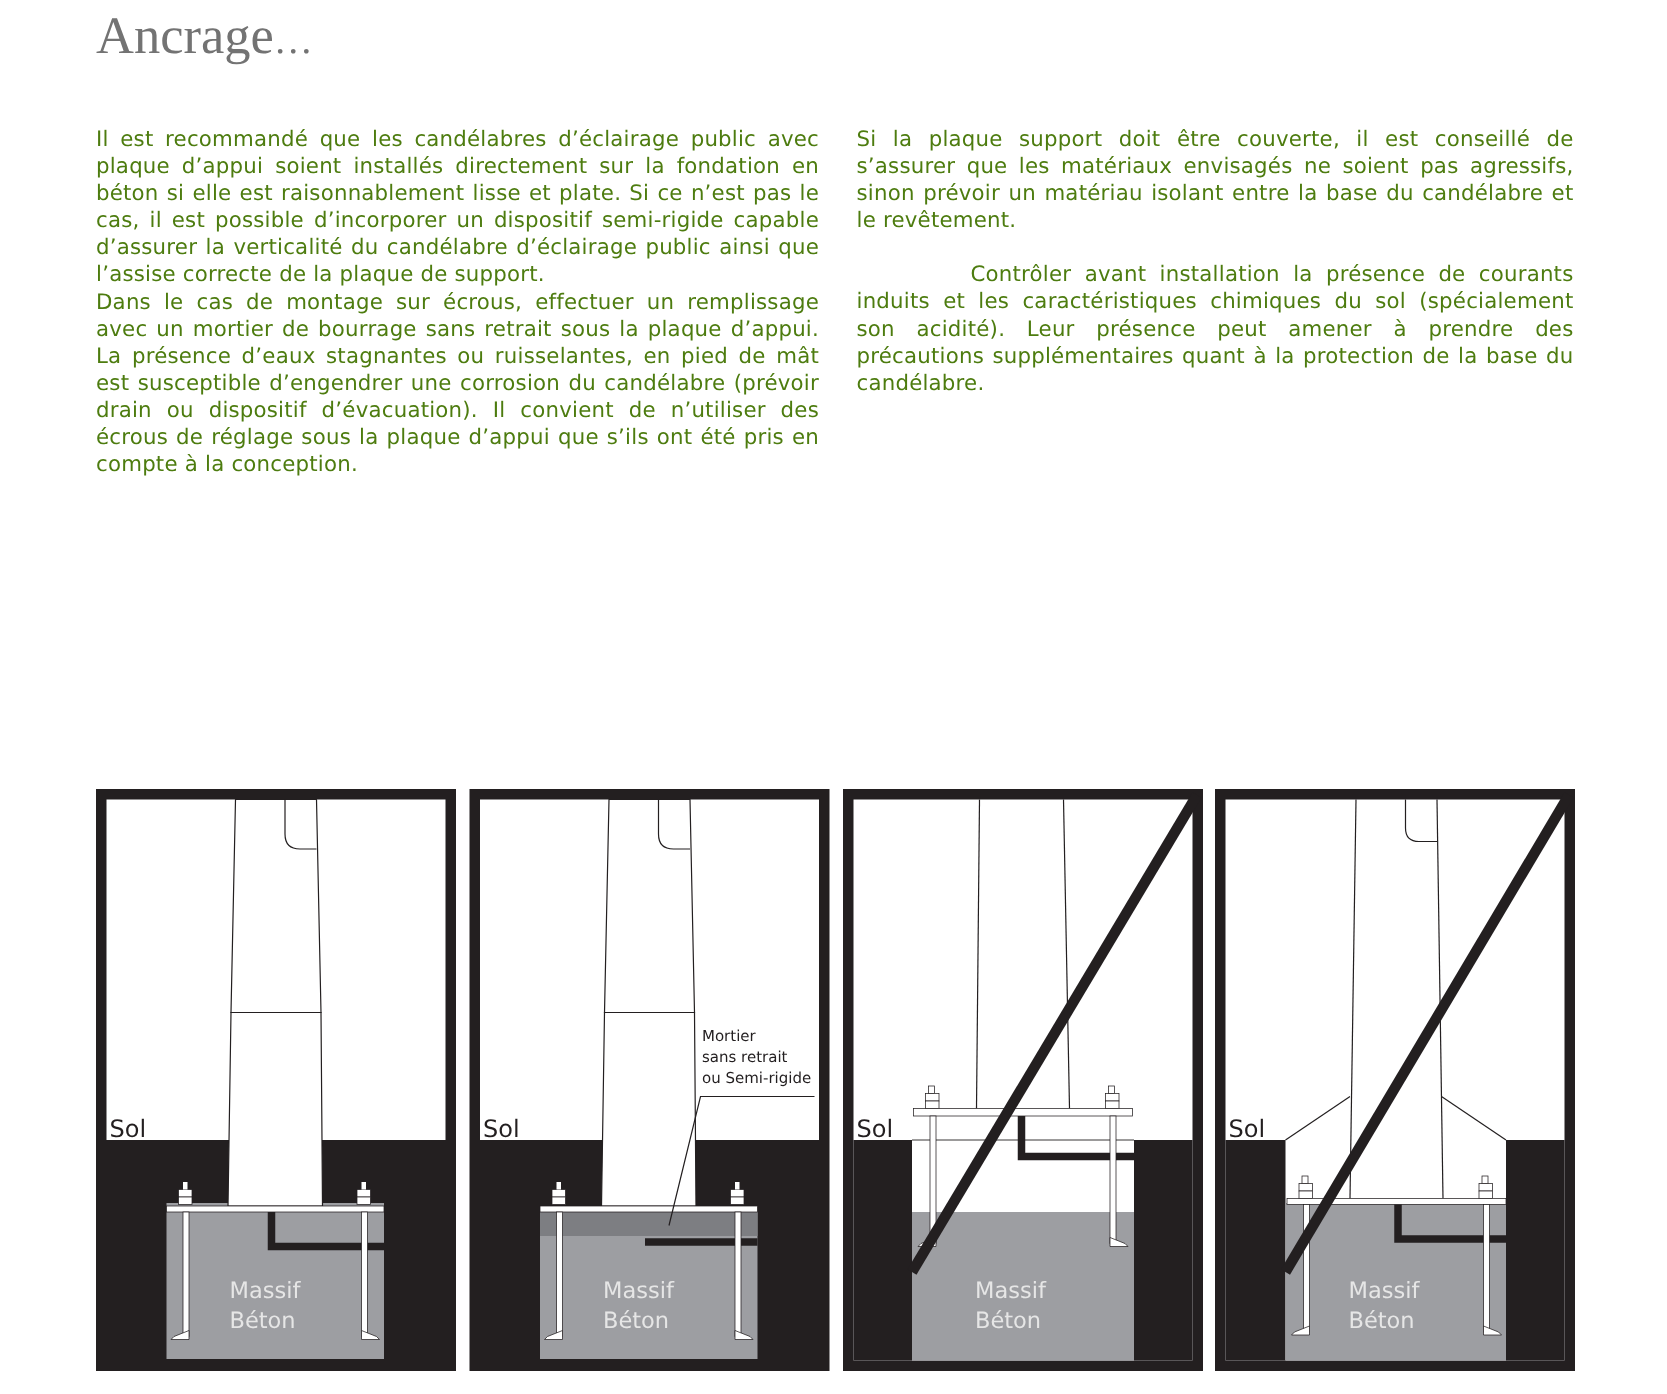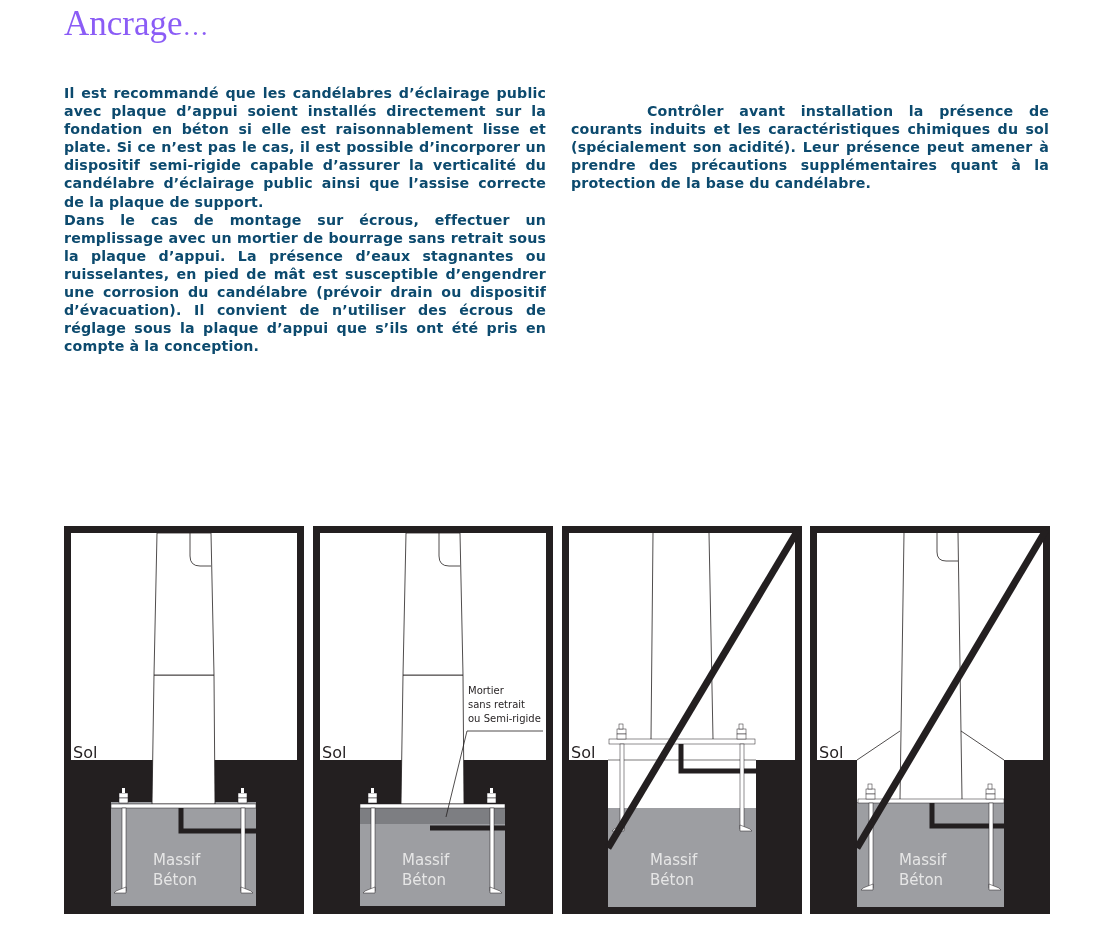--- a/index.html
+++ b/index.html
@@ -3,48 +3,49 @@
   <meta charset="utf-8">
   <style>
     html, body { margin: 0; padding: 0; background: #ffffff; }
     body {
       width: 1111px; height: 929px; position: relative; overflow: hidden;
       color: #231f20;
     }
     .title {
       position: absolute; left: 64px; top: 2px;
       font-family: "Liberation Serif", "DejaVu Serif", serif;
-      font-size: 35px; line-height: 44px; color: #8b5cf6; margin: 0; font-weight: normal; text-align: right;
+      font-size: 35px; line-height: 44px; color: #737373; margin: 0; font-weight: normal; text-align: right;
     }
     .title .ell { font-size: 26px; }
     .col {
       position: absolute; top: 84px;
       font-family: "DejaVu Sans", "Liberation Sans", sans-serif;
-      font-size: 14.2px; line-height: 18.1px; color: #0c4a6e;
-      letter-spacing: 0.15px; font-weight: 700;
+      font-size: 14.2px; line-height: 18.1px; color: #4d7c0f;
+      letter-spacing: 0.15px; font-weight: 400;
     }
     .col p { margin: 0; text-align: justify; text-align-last: left; }
     .col-left { left: 64px; width: 482px; }
     .col-right { left: 571px; width: 478px; }
     .col-right .spacer { height: 18px; }
     .indent { text-indent: 76px; }
     .figures { position: absolute; left: 0; top: 0; width: 1111px; height: 929px; }
     svg text { font-family: "DejaVu Sans", "Liberation Sans", sans-serif; }
   </style>
 </head>
 <body>
 
 <h1 class="title"><span>Ancrage</span><span class="ell">…</span></h1>
 
 <div class="col col-left">
   <p>Il est recommandé que les candélabres d’éclairage public avec plaque d’appui soient installés directement sur la fondation en béton si elle est raisonnablement lisse et plate. Si ce n’est pas le cas, il est possible d’incorporer un dispositif semi-rigide capable d’assurer la verticalité du candélabre d’éclairage public ainsi que l’assise correcte de la plaque de support.</p>
   <p>Dans le cas de montage sur écrous, effectuer un remplissage avec un mortier de bourrage sans retrait sous  la plaque d’appui. La présence d’eaux stagnantes ou ruisselantes, en pied de mât est susceptible d’engendrer une corrosion du candélabre (prévoir drain ou dispositif d’évacuation). Il convient de n’utiliser des écrous de réglage sous la plaque d’appui que s’ils ont été pris en compte à la conception.</p>
 </div>
 
 <div class="col col-right">
+  <p>Si la plaque support doit être couverte, il est conseillé de s’assurer que les matériaux envisagés ne soient pas agressifs, sinon prévoir un matériau isolant entre la base du candélabre et le revêtement.</p>
   <div class="spacer"></div>
   <p class="indent">Contrôler avant installation la présence de courants induits et les caractéristiques chimiques du sol (spécialement son acidité). Leur présence peut amener à prendre des précautions supplémentaires quant à la protection de la base du candélabre.</p>
 </div>
 
 <svg class="figures" width="1111" height="929" viewBox="0 0 1111 929" xmlns="http://www.w3.org/2000/svg">
 
   <g>
     <rect x="64" y="526" width="240" height="388" fill="#231f20"></rect>
     <rect x="71" y="533" width="226" height="227" fill="#ffffff"></rect>
 

